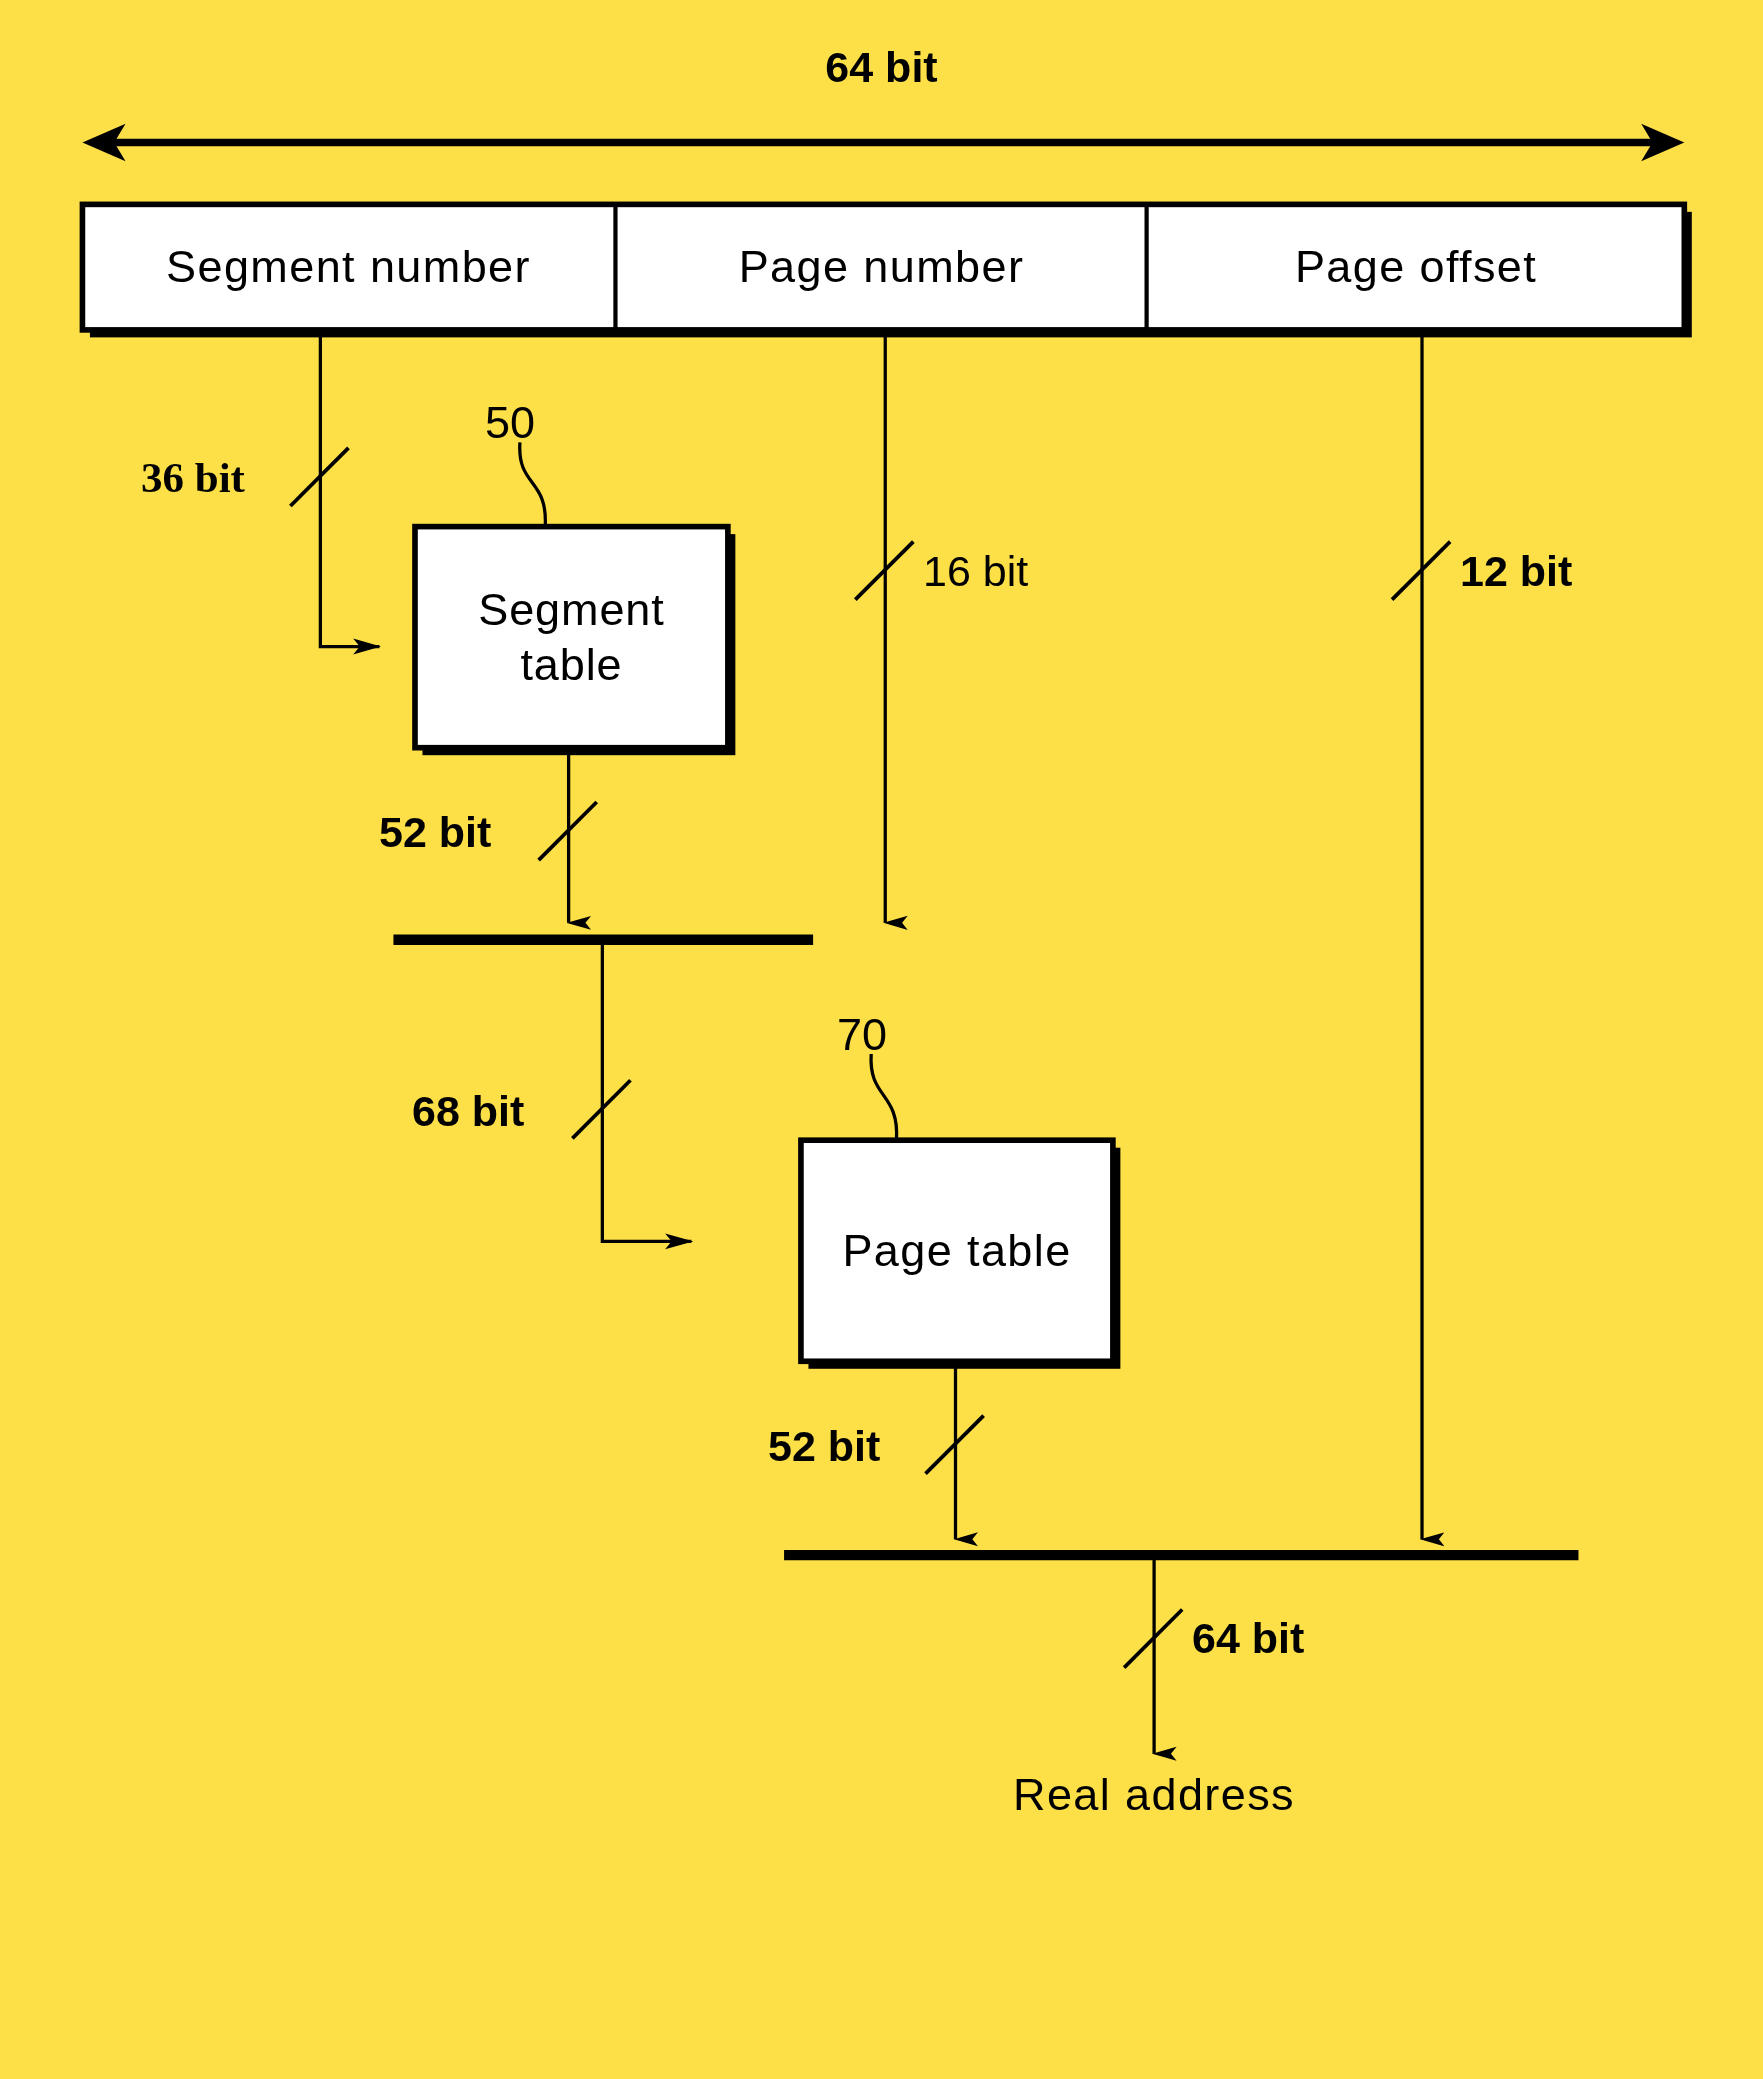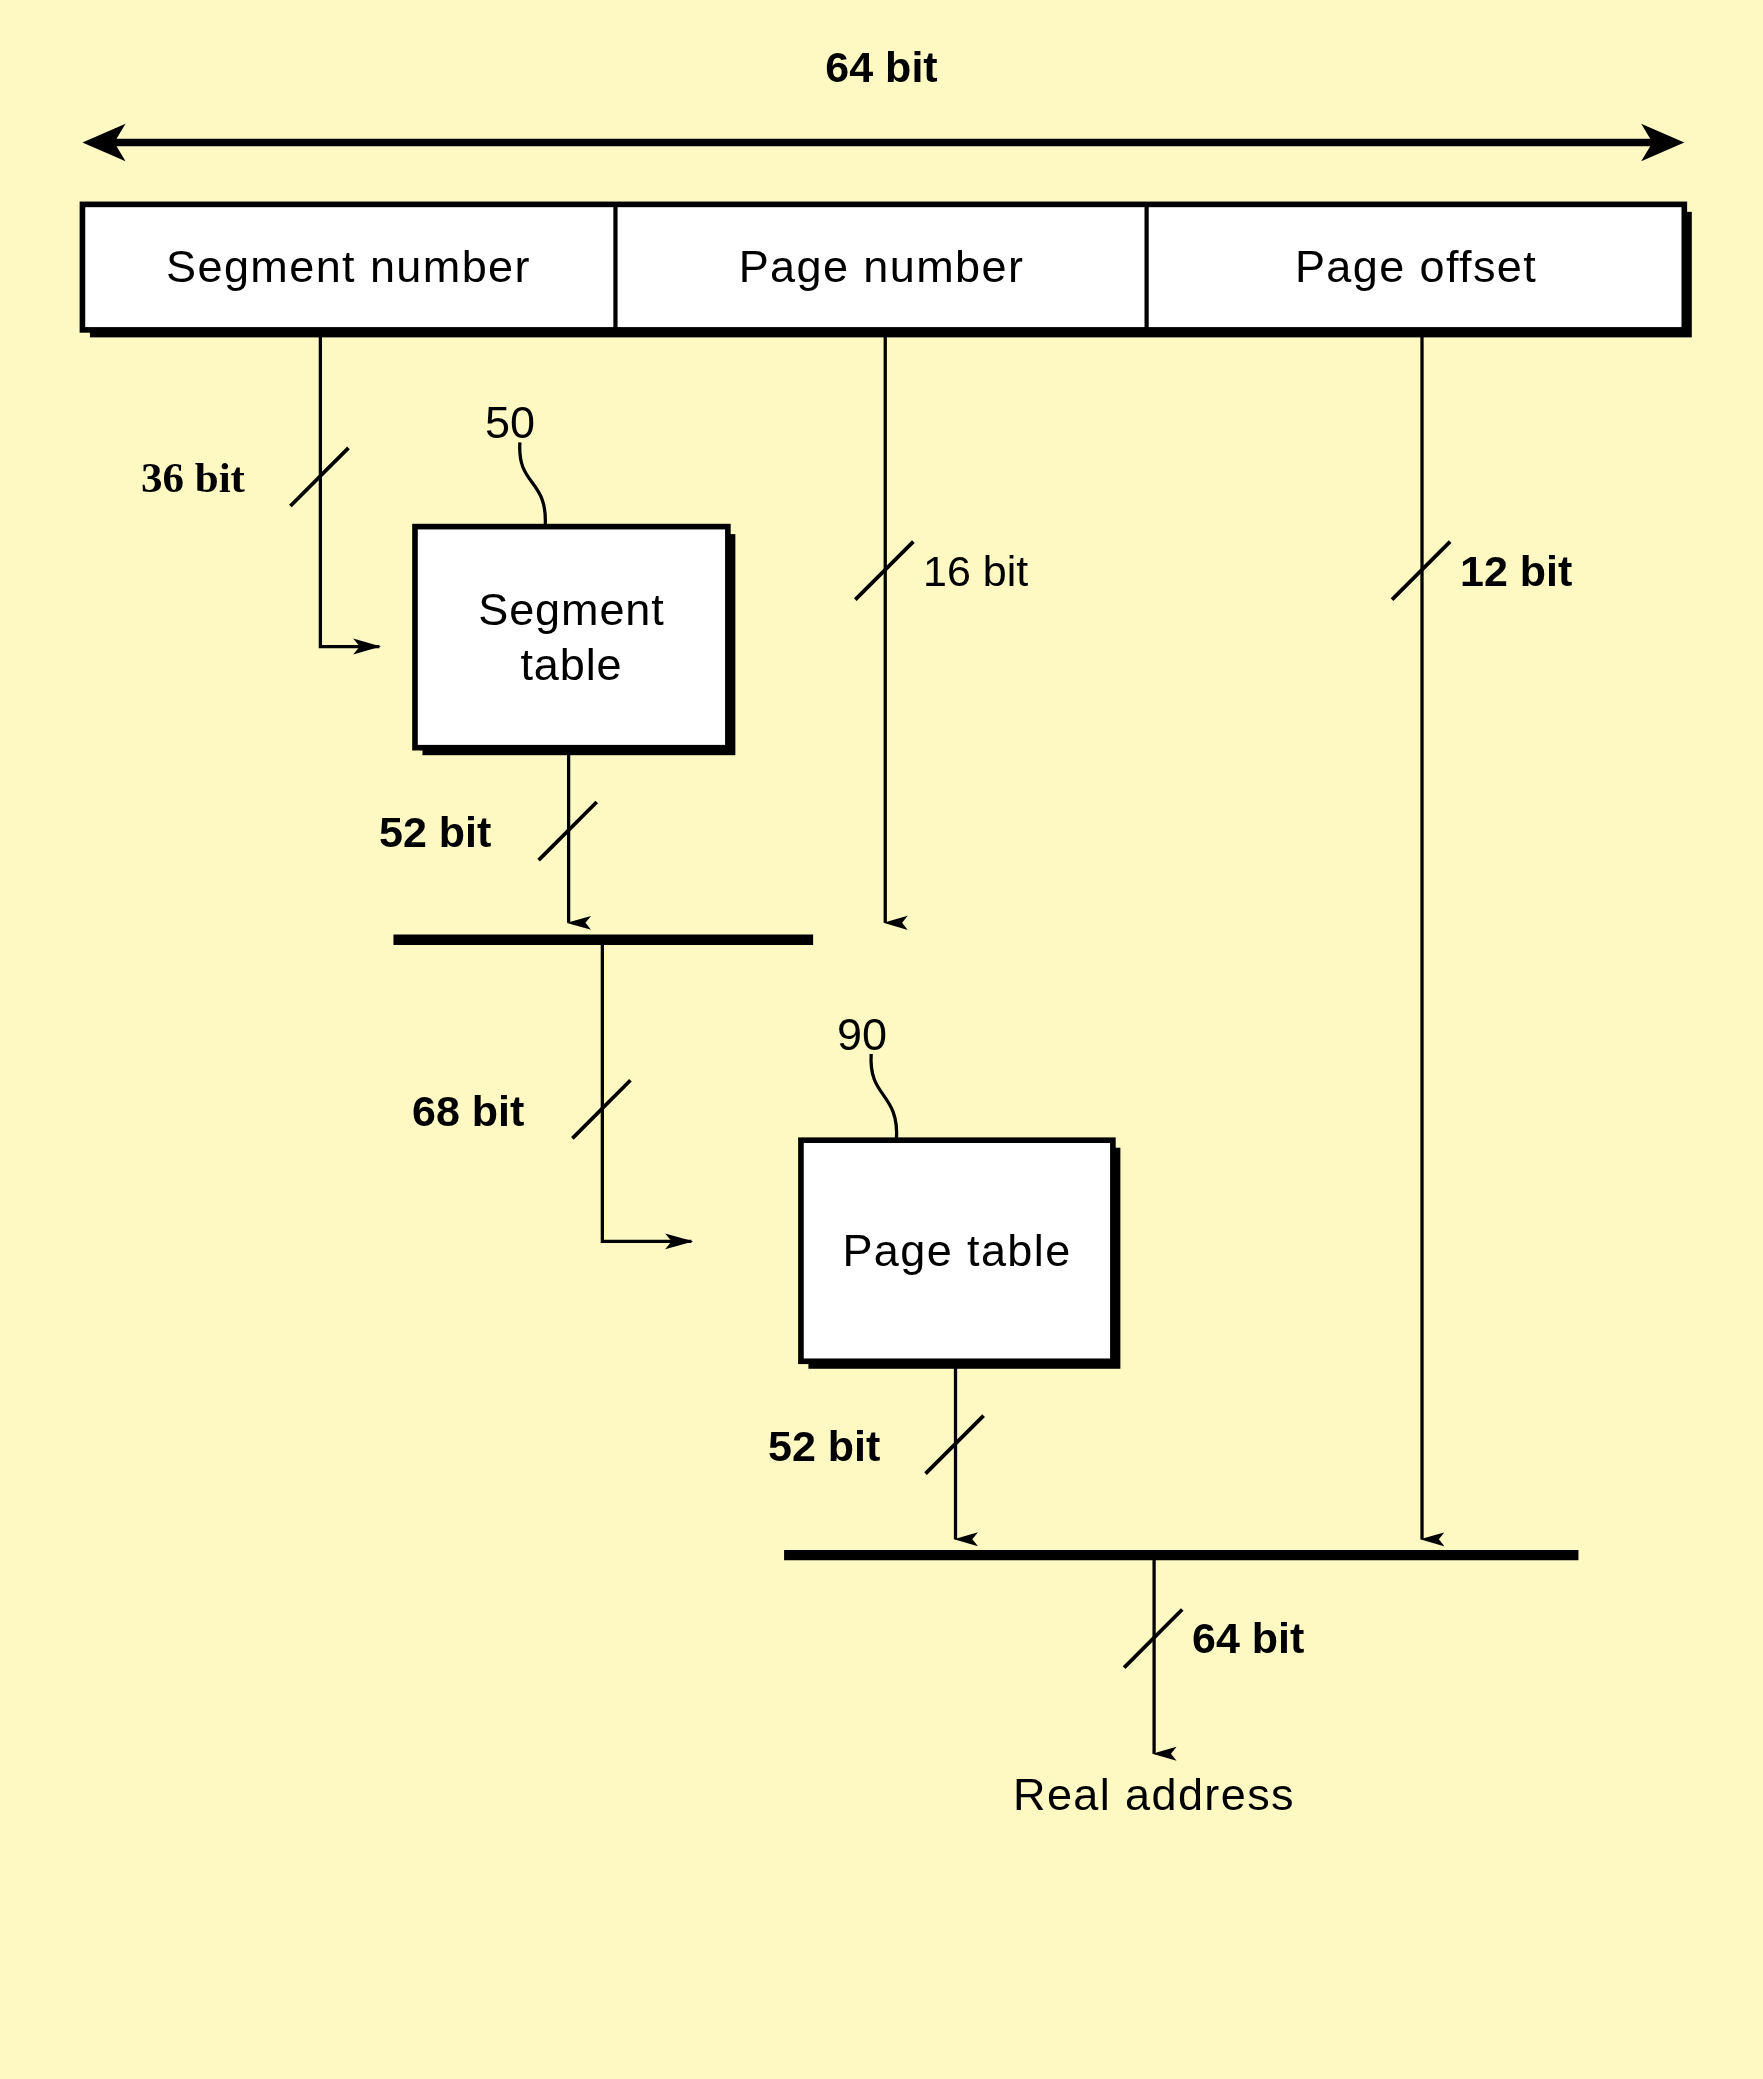--- a/index.html
+++ b/index.html
@@ -12,21 +12,21 @@
     width: 1763px;
     height: 2079px;
     font-family: "Liberation Sans", sans-serif;
     color: #000000;
     overflow: hidden;
   }
   #figure-root {
     position: relative;
     width: 1763px;
     height: 2079px;
-    background: #fef9c3;
+    background: #fde047;
   }
   svg#figure-canvas {
     position: absolute;
     left: 0;
     top: 0;
     width: 1763px;
     height: 2079px;
   }
   .thin { stroke: #000000; stroke-width: 3.5; fill: none; }
   .thick { stroke: #000000; stroke-width: 8; fill: none; }
@@ -141,21 +141,21 @@
 
   <div style="position:absolute;left:415px;top:527px;width:313px;height:221px;display:flex;align-items:center;justify-content:center;text-align:center;line-height:1.22;">
     <span style="font-family:'Liberation Sans',sans-serif;font-size:45px;letter-spacing:0.9px;white-space:pre-line;">Segment
 table</span>
   </div>
 
   <div style="position:absolute;left:379px;top:808px;font-size:43px;font-weight:600;font-family:'Liberation Sans',sans-serif;">52 bit</div>
 
   <div style="position:absolute;left:412px;top:1087px;font-size:43px;font-weight:600;font-family:'Liberation Sans',sans-serif;">68 bit</div>
 
-  <div style="position:absolute;left:837px;top:1009px;font-size:45px;font-family:'Liberation Sans',sans-serif;">90</div>
+  <div style="position:absolute;left:837px;top:1009px;font-size:45px;font-family:'Liberation Sans',sans-serif;">70</div>
 
   <div style="position:absolute;left:801px;top:1140px;width:312px;height:221px;display:flex;align-items:center;justify-content:center;">
     <span style="font-family:'Liberation Sans',sans-serif;font-size:45px;letter-spacing:1.4px;">Page table</span>
   </div>
 
   <div style="position:absolute;left:768px;top:1422px;font-size:43px;font-weight:600;font-family:'Liberation Sans',sans-serif;">52 bit</div>
 
   <div style="position:absolute;left:1192px;top:1614px;font-size:43px;font-weight:600;font-family:'Liberation Sans',sans-serif;">64 bit</div>
 
   <div style="position:absolute;left:873px;top:1769px;width:562px;text-align:center;font-size:45px;letter-spacing:1.4px;font-family:'Liberation Sans',sans-serif;">Real address</div>

